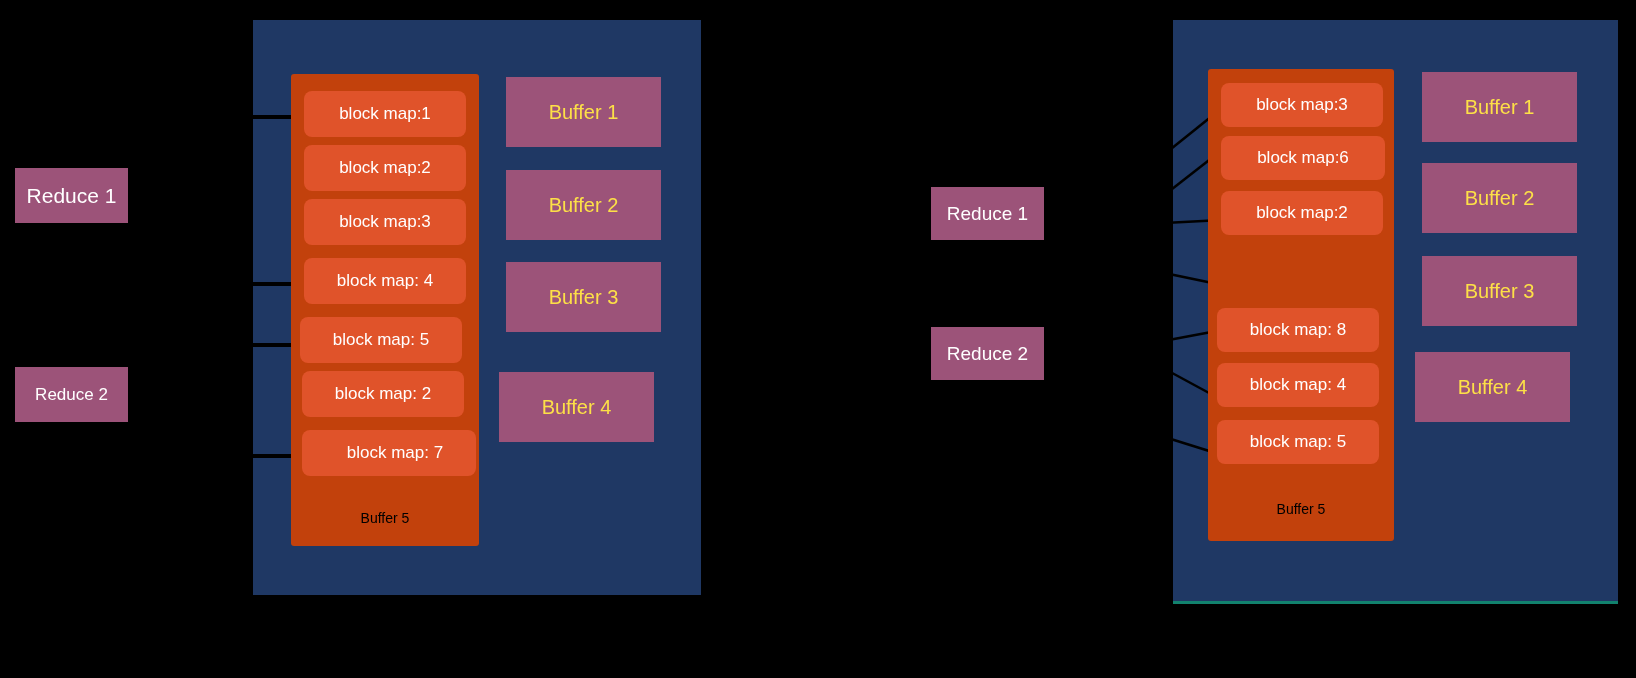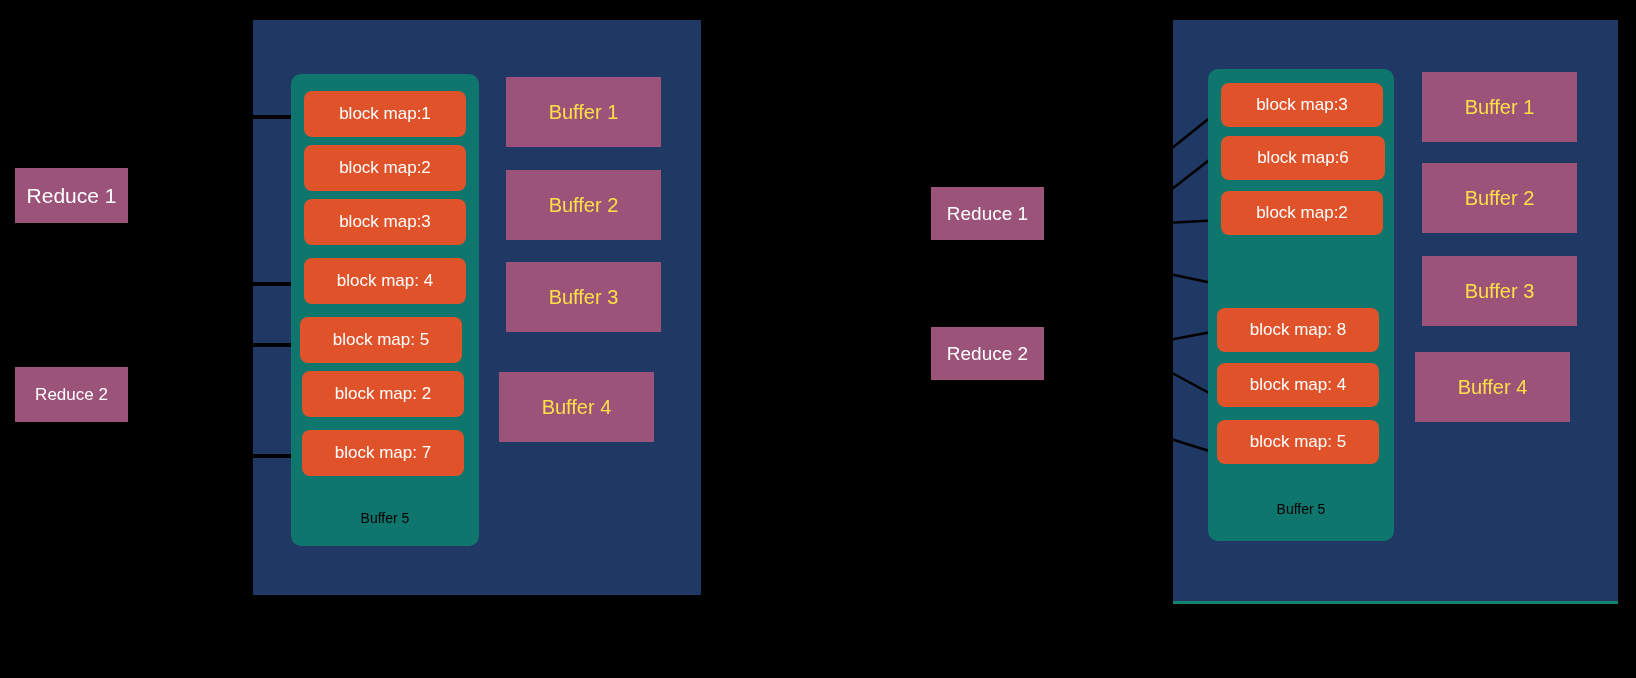--- a/index.html
+++ b/index.html
@@ -27,22 +27,22 @@
     position: absolute;
     background: #1f3864;
   }
   .panel.left  { left: 253px; top: 20px; width: 448px; height: 575px; }
   .panel.right { left: 1173px; top: 20px; width: 445px; height: 581px;
                  border-bottom: 3px solid #12826e; }
 
   
   .yellow-col {
     position: absolute;
-    background: #0f766e;
-    border-radius: 10px;
+    background: #c2410c;
+    border-radius: 3px;
   }
   .yellow-col.left  { left: 291px; top: 74px; width: 188px; height: 472px; }
   .yellow-col.right { left: 1208px; top: 69px; width: 186px; height: 472px; }
 
   .yellow-label {
     position: absolute;
     left: 0; right: 0;
     text-align: center;
     color: #000000;
     font-size: 14px;
@@ -134,21 +134,21 @@
     </div>
     <div class="chip" style="left:13px; top:184px; width:162px; height:46px;">
       <span>block map: 4</span>
     </div>
     <div class="chip" style="left:9px; top:243px; width:162px; height:46px;">
       <span>block map: 5</span>
     </div>
     <div class="chip" style="left:11px; top:297px; width:162px; height:46px;">
       <span>block map: 2</span>
     </div>
-    <div class="chip" style="left:11px; top:356px; width:162px; height:46px;">
+    <div class="chip" style="left:11px; top:356px; width:162px; height:46px;padding-left:12px;">
       <span>block map: 7</span>
     </div>
     <div class="yellow-label">Buffer 5</div>
   </div>
 
   <div class="buffer-box" style="left:506px; top:77px; width:155px; height:70px;">
     <span>Buffer 1</span>
   </div>
   <div class="buffer-box" style="left:506px; top:170px; width:155px; height:70px;">
     <span>Buffer 2</span>

